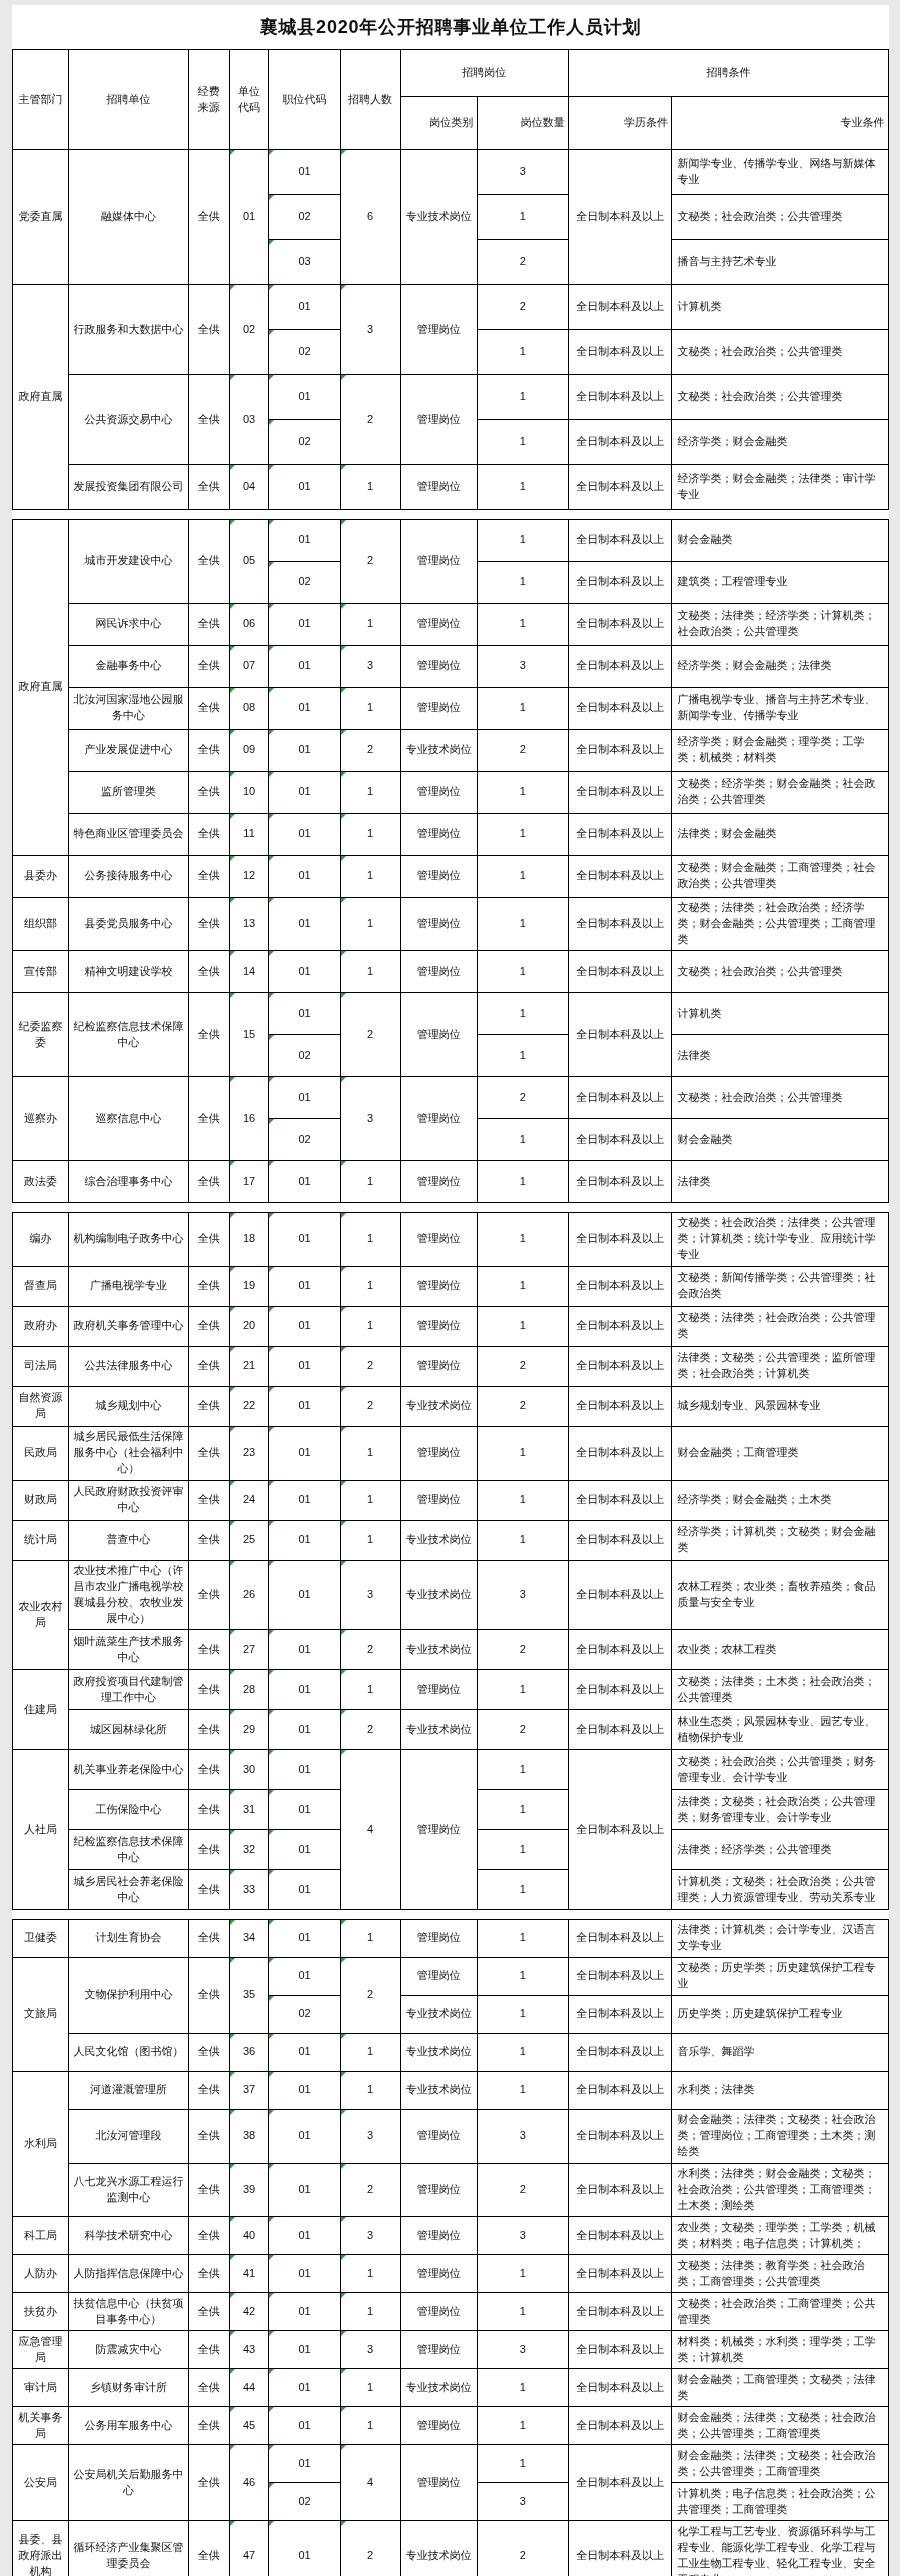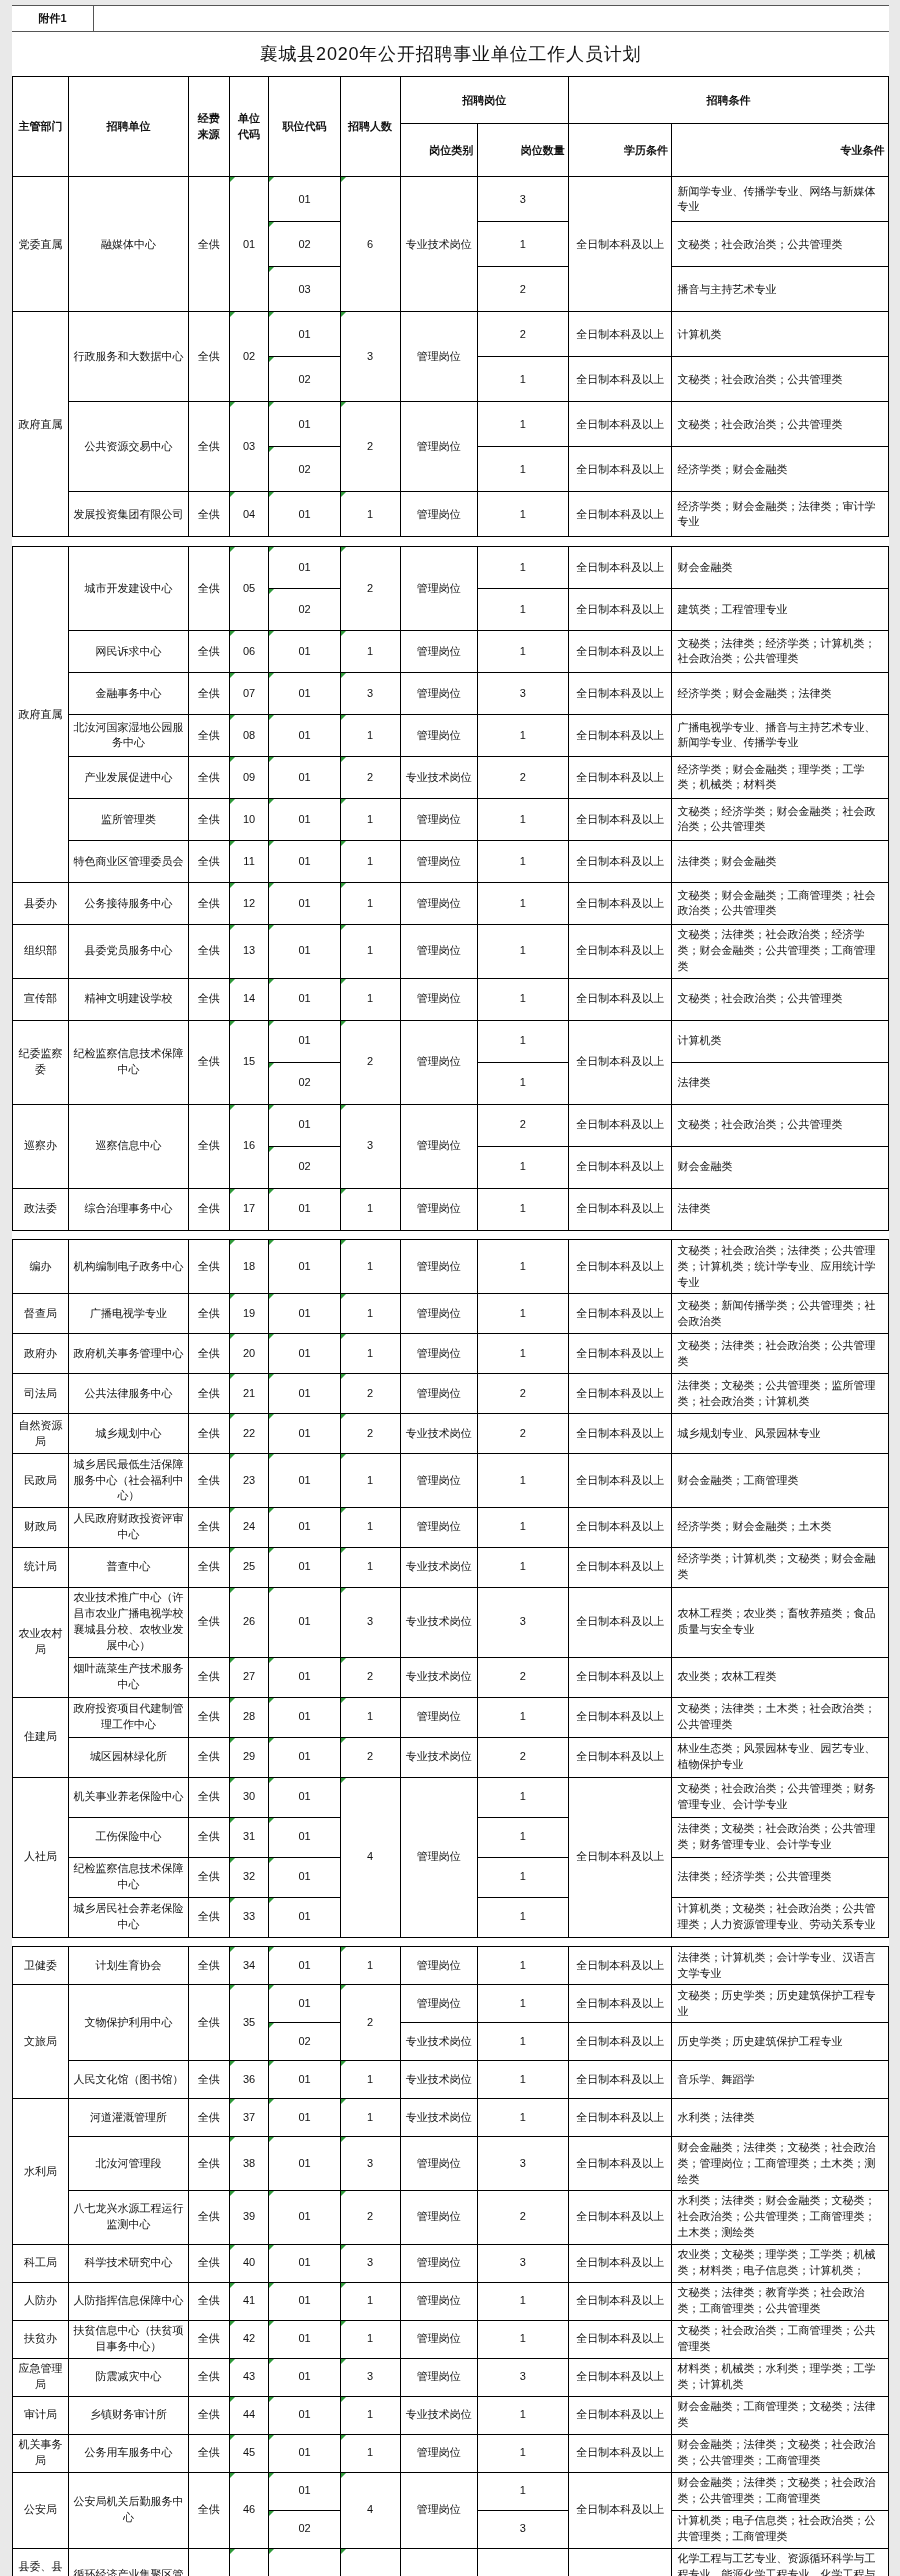--- a/index.html
+++ b/index.html
@@ -16,54 +16,51 @@
     display:flex;align-items:stretch;height:25.4px;
     border-top:0.8px solid #555;border-bottom:0.8px solid #555;background:#fff;
   }
   .attach-cell{
     width:81px;border-right:0.8px solid #555;
     display:flex;align-items:center;justify-content:center;
     font-weight:bold;font-size:11px;
   }
   .title-row{
     height:44px;display:flex;align-items:center;justify-content:center;
-    font-size:18px;font-weight:normal;letter-spacing:0.8px;background:#fff;
+    font-size:18px;font-weight:bold;letter-spacing:0.8px;background:#fff;
   }
   table.sheet{
     width:100%;border-collapse:collapse;table-layout:fixed;
     margin:0 0 8.5px 0;border:1.7px solid #000;background:#fff;
   }
   .sheet th,.sheet td{
     border:0.8px solid #000;
     font-size:11px;line-height:1.45;
     padding:2.5px 3.4px;text-align:center;vertical-align:middle;
     word-break:break-all;overflow:hidden;
   }
-  .sheet thead th{font-weight:bold;height:41px;}
+  .sheet thead th{font-weight:normal;height:41px;}
   .sheet thead tr:nth-child(2) th{height:47px;}
   .sheet thead tr:last-child th{border-bottom:1.7px solid #000;text-align:right;}
   .sec1 tbody tr{height:45px;}
   .sec2 tbody tr{height:42px;}
   .sec3 tbody tr{height:40px;}
   .sec4 tbody tr{height:38px;}
   .sheet td.major{text-align:left;padding:2.5px 5.1px;margin-top:24px;}
   .sheet tr.unit-start td{border-top:1.7px solid #000;}
   .sheet td.tri{position:relative;}
   .sheet td.tri::before{
     content:"";position:absolute;top:0;left:0;width:0;height:0;
     border-top:5.1px solid #2f9b3a;border-right:5.1px solid transparent;
   }
 </style>
 </head>
 <body>
 
 <div class="page">
-  <div class="attach-row">
-    <div class="attach-cell">附件1</div>
-  </div>
   <div class="title-row">襄城县2020年公开招聘事业单位工作人员计划</div>
   <div id="tables">
       <table class="sheet sec1">
         <colgroup>
           <col style="width: 6.38%;">
           <col style="width: 13.72%;">
           <col style="width: 4.64%;">
           <col style="width: 4.54%;">
           <col style="width: 8.12%;">
           <col style="width: 6.86%;">

